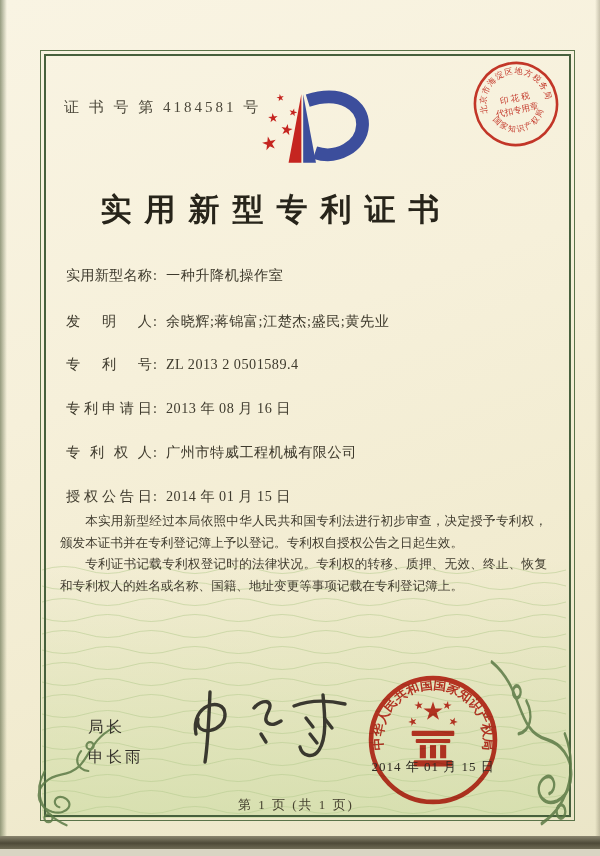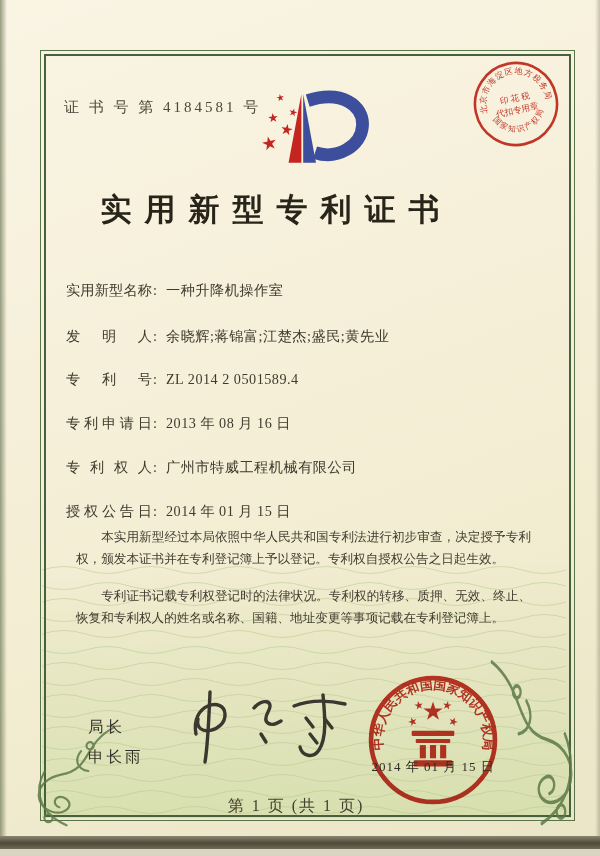--- a/index.html
+++ b/index.html
@@ -23,33 +23,33 @@
   .flourish{z-index:2;}
   .fl-left{left:26px;top:724px;width:92px;height:104px;}
   .fl-right{left:488px;top:656px;width:96px;height:172px;transform:scaleX(-1);}
   
   .cert-no{left:64px;top:98px;font-size:15px;letter-spacing:3px;color:#4c483b;z-index:3;}
   .logo{left:232px;top:86px;width:146px;height:84px;z-index:3;}
   .seal-tax{left:472px;top:60px;width:88px;height:88px;z-index:4;transform:rotate(-12deg);mix-blend-mode:multiply;opacity:.92;}
   .title{left:0;top:189px;width:540px;text-align:center;font-size:31px;font-weight:bold;letter-spacing:13px;text-indent:13px;color:#27241a;z-index:3;}
   
   .field{left:66px;font-size:14.2px;color:#3e3a2d;z-index:3;white-space:nowrap;}
-  .flabel{display:inline-block;width:86px;text-align:justify;text-align-last:justify;margin-top:15px;}
+  .flabel{display:inline-block;width:86px;text-align:justify;text-align-last:justify;}
   .colon{display:inline-block;margin:0 9px 0 1px;}
   .fvalue{letter-spacing:.5px;}
   .f0{top:266px}.f1{top:312px}.f2{top:355px}.f3{top:399px}.f4{top:443px}.f5{top:487px}
   
   .paras{left:60px;top:511px;width:487px;font-size:12.6px;line-height:21.6px;text-align:justify;color:#403c2f;z-index:3;}
-  .paras p{margin:16px;text-indent:2em;}
+  .paras p{margin:0;text-indent:2em;}
   
   .signer{left:88px;top:712px;font-size:15.5px;letter-spacing:3px;color:#34312a;z-index:3;line-height:30px;}
   .signature{left:182px;top:686px;width:170px;height:80px;z-index:4;}
   .seal-office{left:367px;top:674px;width:132px;height:132px;z-index:4;mix-blend-mode:multiply;opacity:.93;}
   .seal-date{left:362px;top:758px;width:142px;text-align:center;font-size:13px;letter-spacing:1px;color:#2f2c24;z-index:5;white-space:nowrap;}
-  .footer{left:0;top:796px;width:592px;text-align:center;font-size:16px;letter-spacing:2px;color:#45412f;z-index:3;}
+  .footer{left:0;top:796px;width:592px;text-align:center;font-size:13px;letter-spacing:2px;color:#45412f;z-index:3;}
   svg text{font-family:"Liberation Serif","DejaVu Serif",serif;}
 </style>
 </head>
 <body>
 
 <div id="shot">
 
   <svg width="0" height="0" style="position:absolute" aria-hidden="true">
     <defs>
       <path id="star" d="M0,-1 L0.588,0.809 L-0.951,-0.309 L0.951,-0.309 L-0.588,0.809 Z" fill-rule="nonzero"></path>
@@ -132,21 +132,21 @@
 
   <div class="abs title">实用新型专利证书</div>
 
   <div class="abs field f0">
     <span class="flabel">实用新型名称</span><span class="colon">:</span><span class="fvalue">一种升降机操作室</span>
   </div>
   <div class="abs field f1">
     <span class="flabel">发明人</span><span class="colon">:</span><span class="fvalue">余晓辉;蒋锦富;江楚杰;盛民;黄先业</span>
   </div>
   <div class="abs field f2">
-    <span class="flabel">专利号</span><span class="colon">:</span><span class="fvalue">ZL 2014 2 0501589.4</span>
+    <span class="flabel">专利号</span><span class="colon">:</span><span class="fvalue">ZL 2013 2 0501589.4</span>
   </div>
   <div class="abs field f3">
     <span class="flabel">专利申请日</span><span class="colon">:</span><span class="fvalue">2013 年 08 月 16 日</span>
   </div>
   <div class="abs field f4">
     <span class="flabel">专利权人</span><span class="colon">:</span><span class="fvalue">广州市特威工程机械有限公司</span>
   </div>
   <div class="abs field f5">
     <span class="flabel">授权公告日</span><span class="colon">:</span><span class="fvalue">2014 年 01 月 15 日</span>
   </div>

